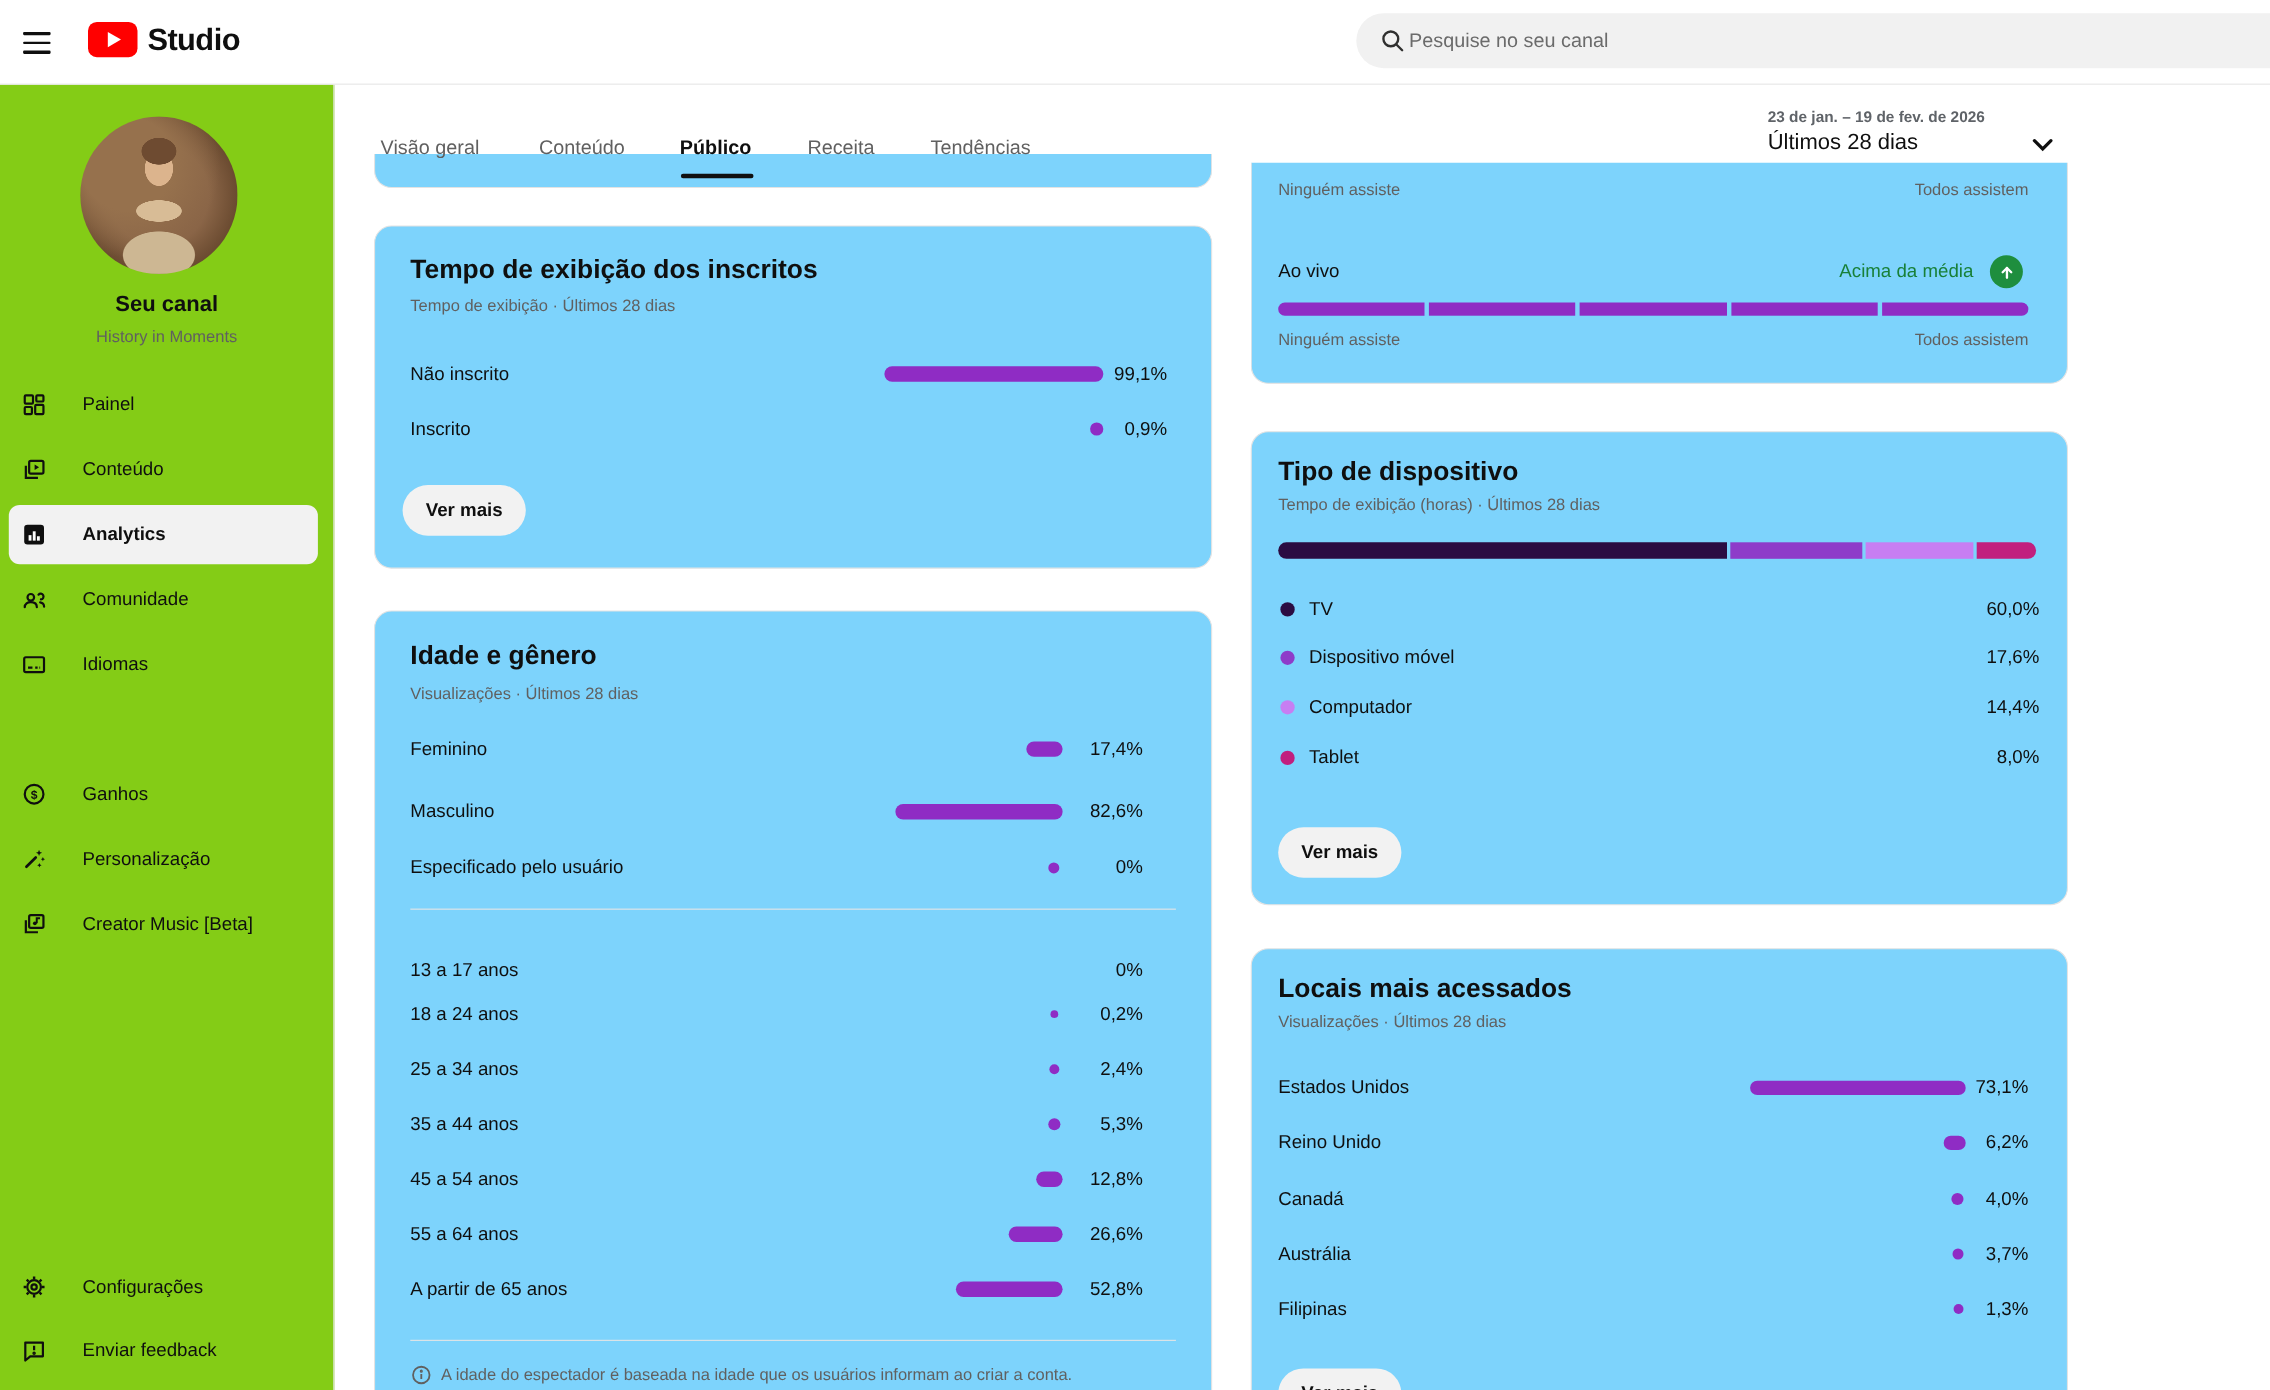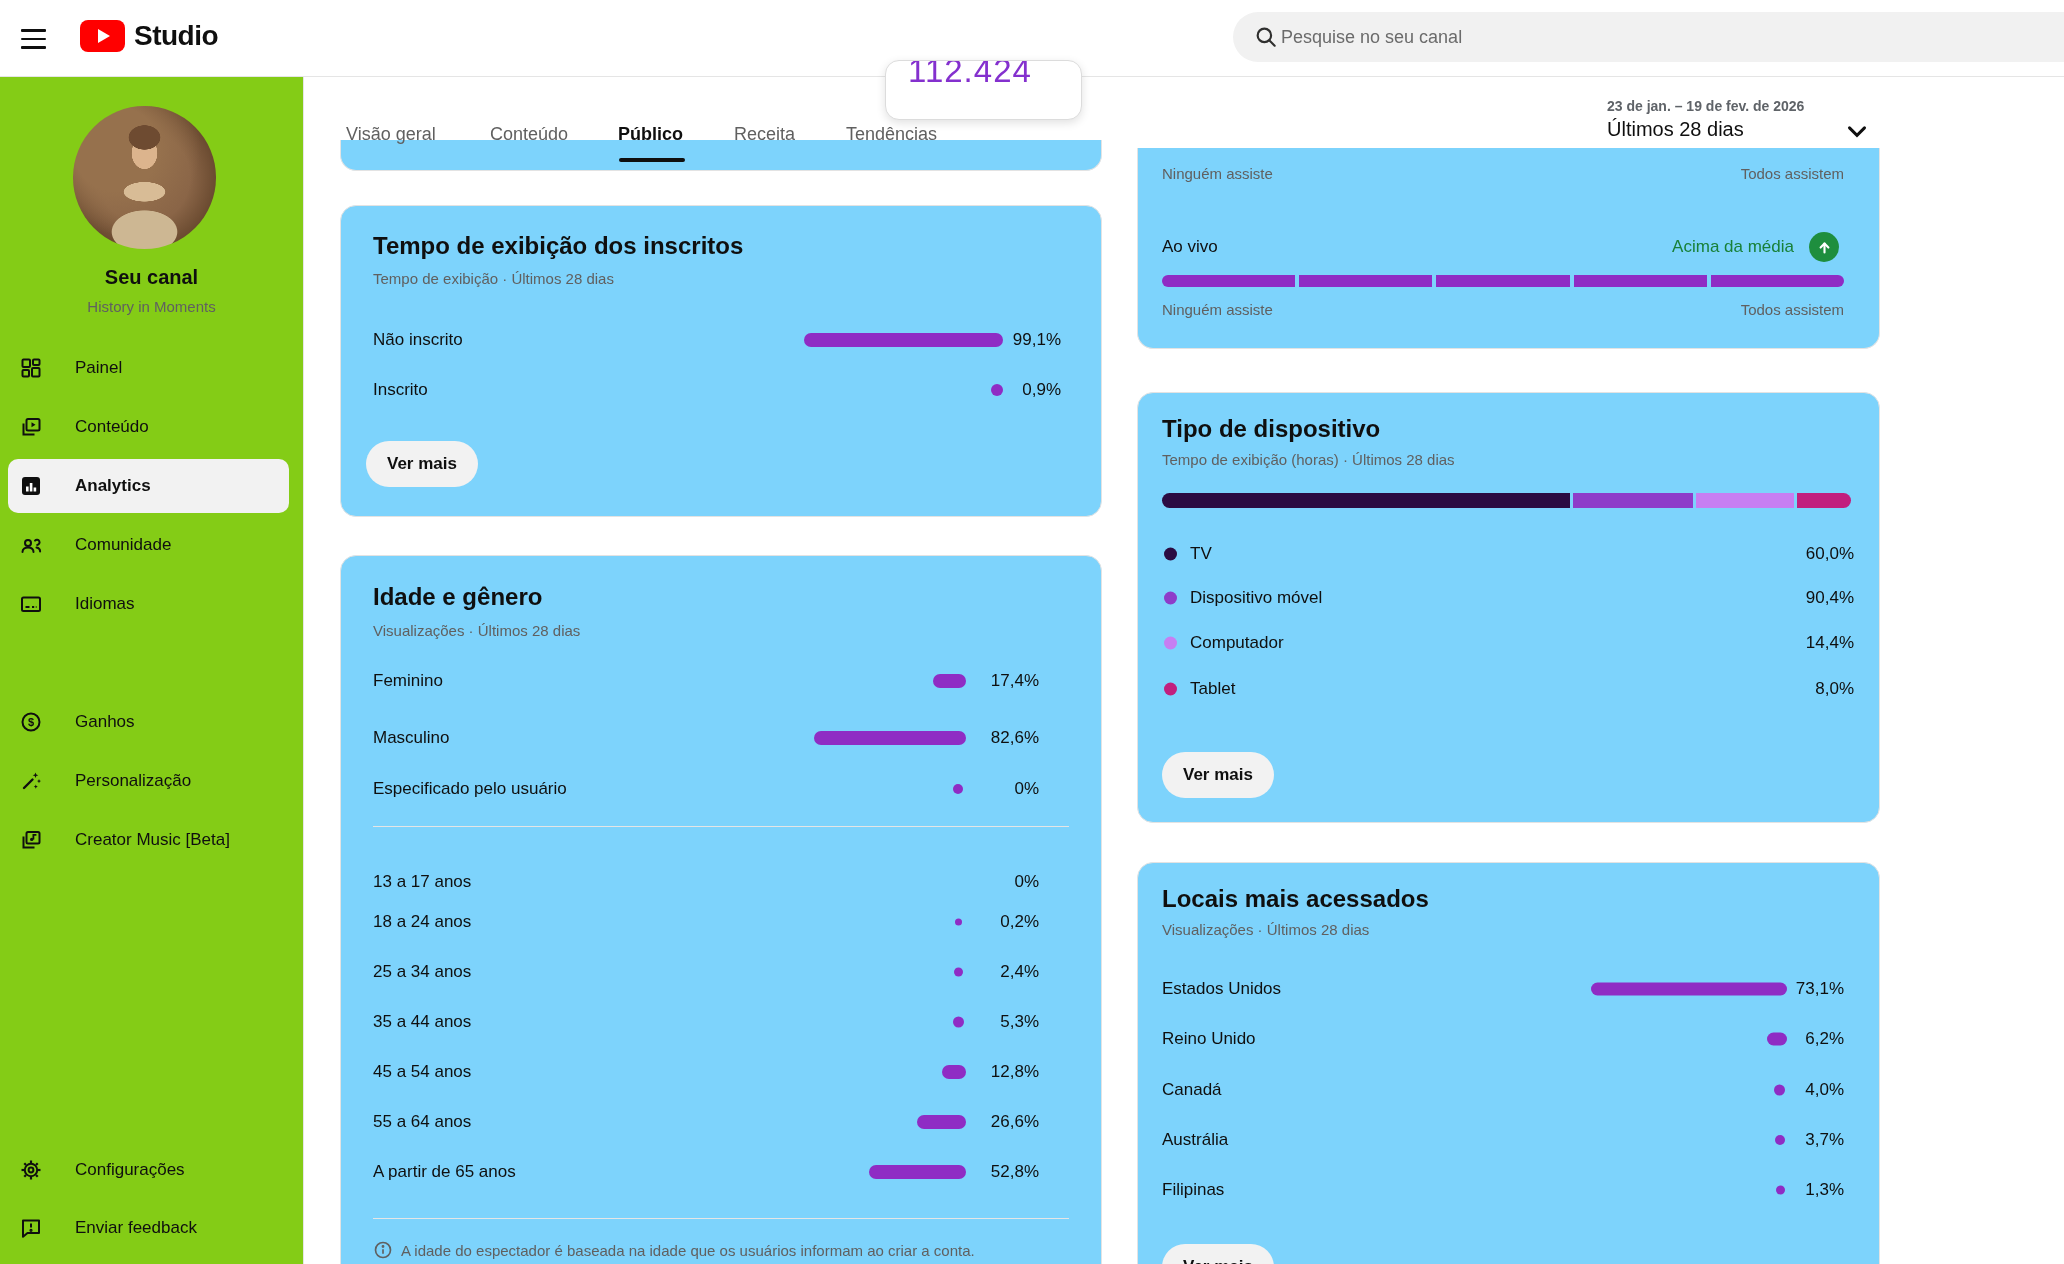--- a/index.html
+++ b/index.html
@@ -227,23 +227,20 @@
   <div class="tab" style="left:734px;">Receita</div>
   <div class="tab" style="left:846px;">Tendências</div>
   <div class="tab-underline"></div>
 
   <div class="date-range">23 de jan. – 19 de fev. de 2026</div>
   <div class="date-preset">Últimos 28 dias</div>
   <svg class="date-chevron" viewBox="0 0 24 24" fill="none" stroke="#0f0f0f" stroke-width="2.4" stroke-linecap="round">
       <polyline points="6,9.5 12,15.5 18,9.5"></polyline>
     </svg>
 
-  <div class="tooltip">
-    <div class="num">112.424</div>
-  </div>
 
   <div class="card cut-top" style="left:340px;top:140px;width:760px;height:30px;"></div>
 
   <div class="card" style="left:340px;top:205px;width:760px;height:310px;">
     <div class="card-title" style="top:26px;">Tempo de exibição dos inscritos</div>
     <div class="card-sub" style="top:64px;">Tempo de exibição · Últimos 28 dias</div>
     <div class="row" style="top:134px;">
       <span class="rlabel">Não inscrito</span>
       <span class="hbar" style="right:98px;width:199px;"></span>
       <span class="rvalue" style="right:40px;">99,1%</span>
@@ -362,21 +359,21 @@
       <span class="seg" style="width: 54px; background-color: rgb(193, 31, 126);"></span>
     </div>
     <div class="row" style="top:161px;">
       <span class="legend-dot" style="background-color: rgb(43, 12, 66);"></span>
       <span class="legend-lbl">TV</span>
       <span class="rvalue" style="right:25px;">60,0%</span>
     </div>
     <div class="row" style="top:205px;">
       <span class="legend-dot" style="background-color: rgb(142, 60, 201);"></span>
       <span class="legend-lbl">Dispositivo móvel</span>
-      <span class="rvalue" style="right:25px;">90,4%</span>
+      <span class="rvalue" style="right:25px;">17,6%</span>
     </div>
     <div class="row" style="top:250px;">
       <span class="legend-dot" style="background-color: rgb(199, 126, 242);"></span>
       <span class="legend-lbl">Computador</span>
       <span class="rvalue" style="right:25px;">14,4%</span>
     </div>
     <div class="row" style="top:296px;">
       <span class="legend-dot" style="background-color: rgb(193, 31, 126);"></span>
       <span class="legend-lbl">Tablet</span>
       <span class="rvalue" style="right:25px;">8,0%</span>

